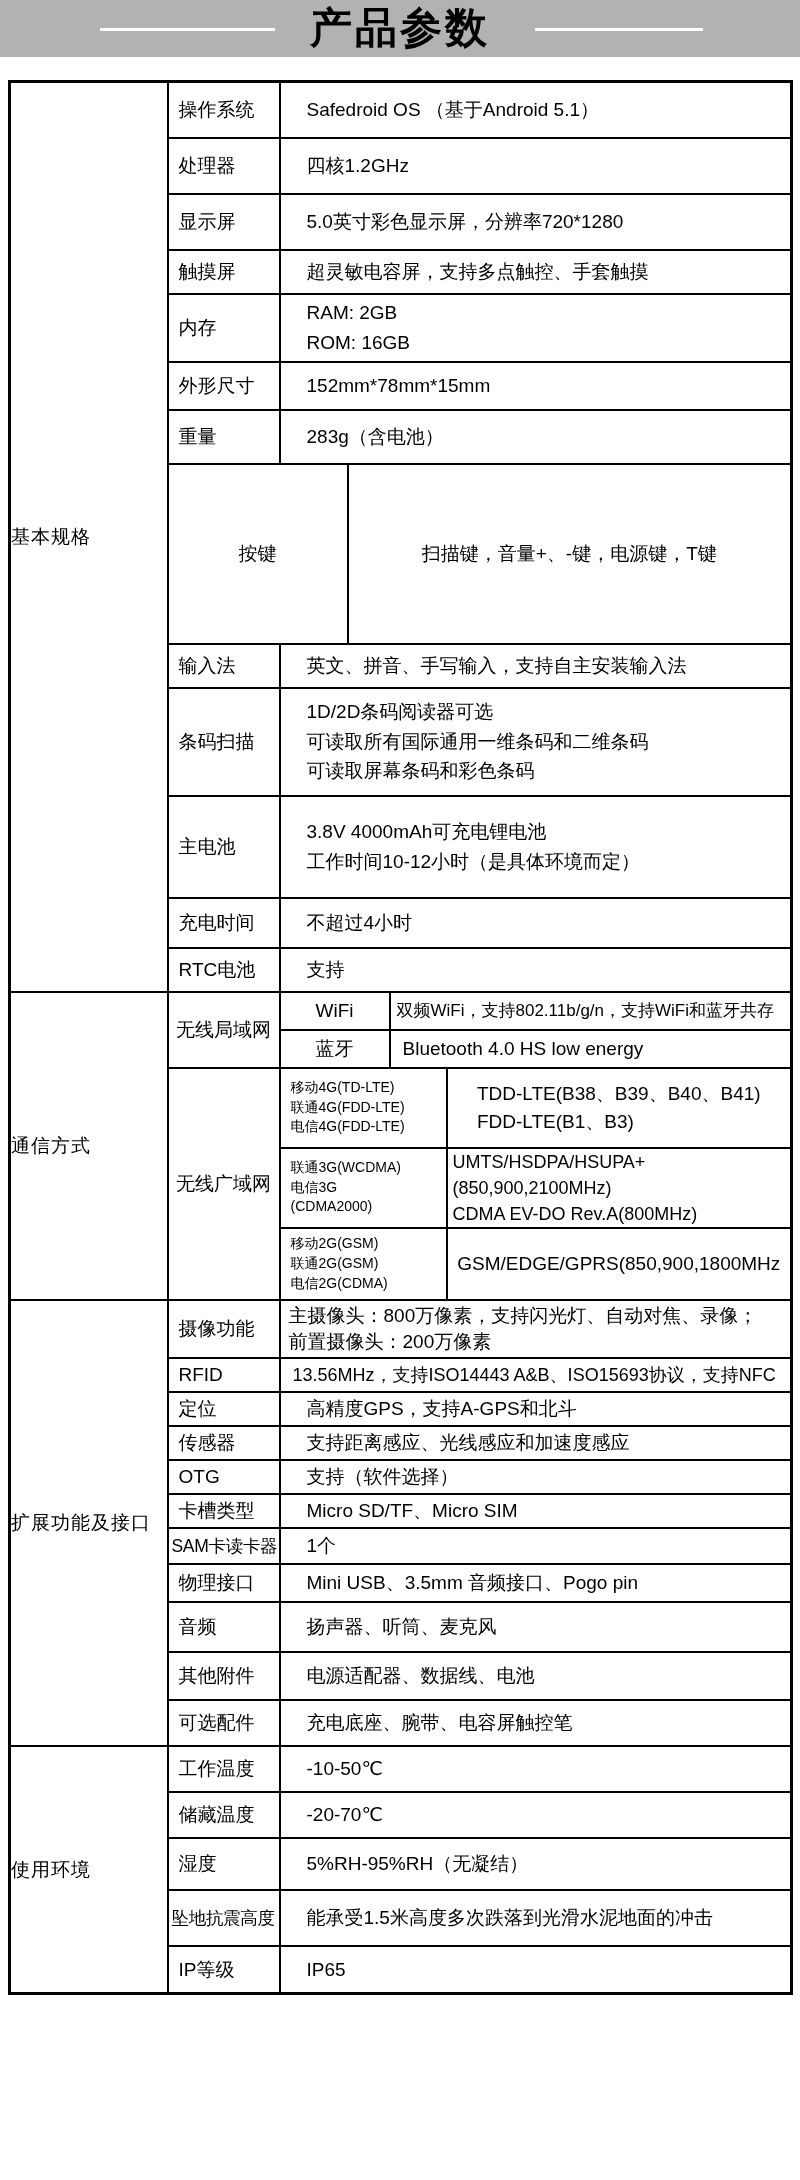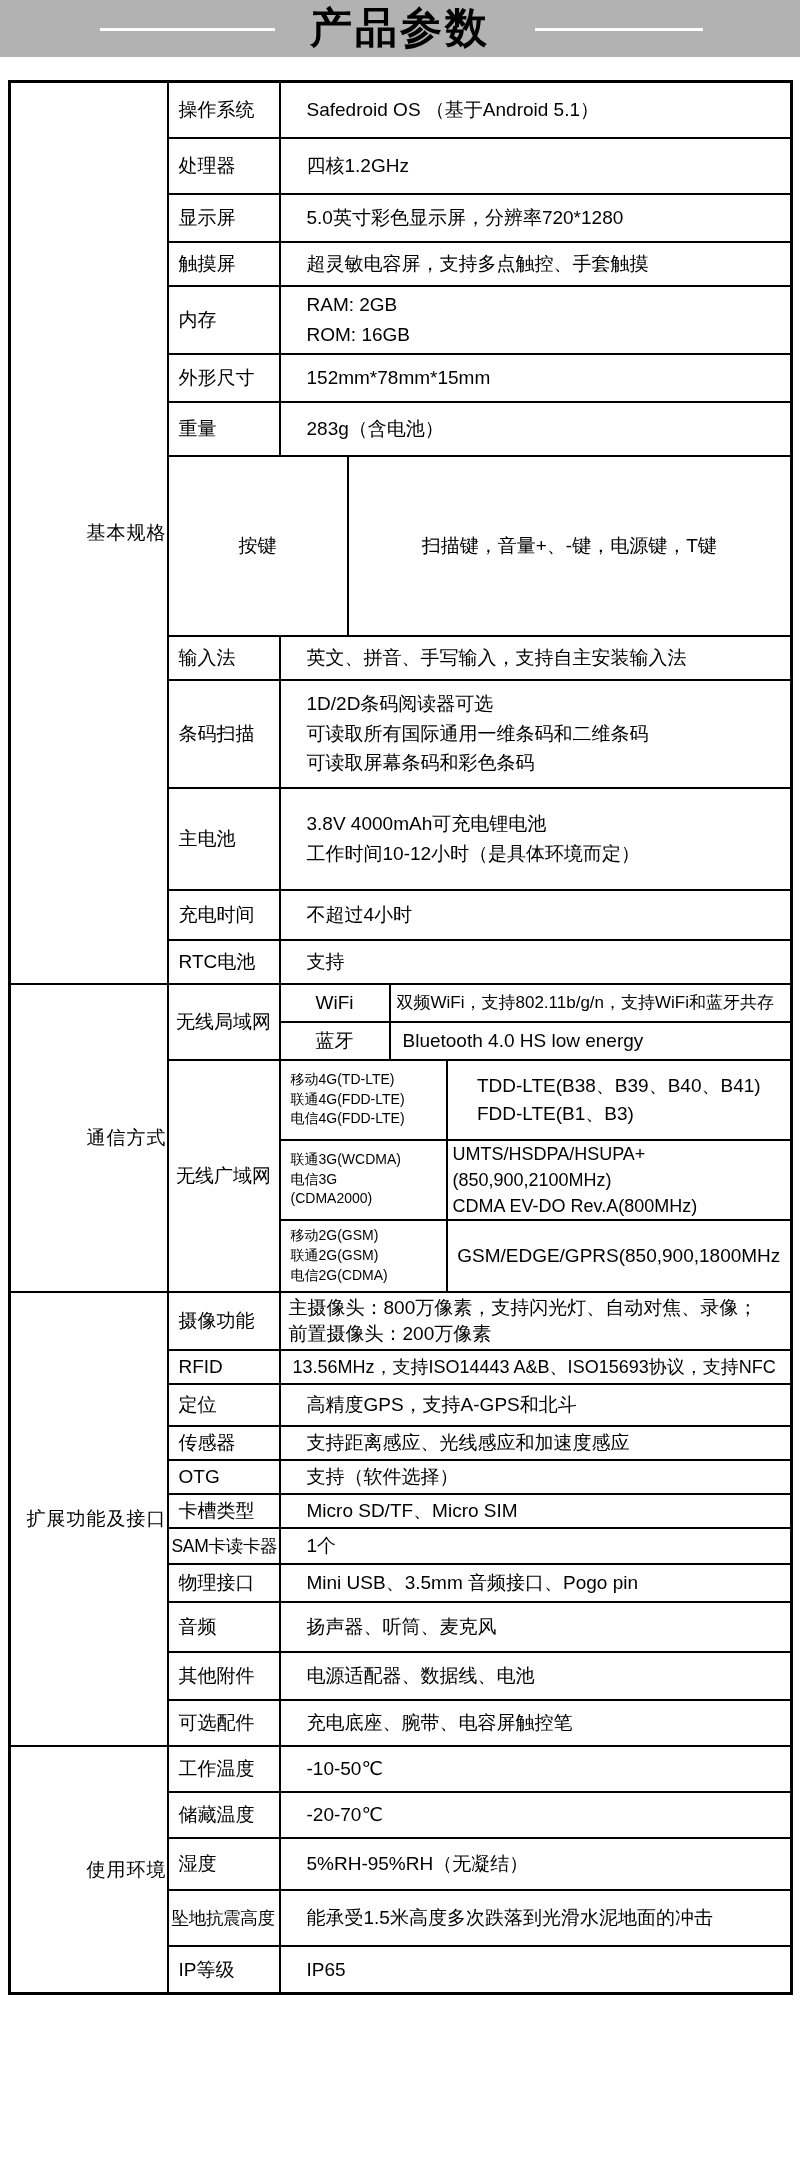--- a/index.html
+++ b/index.html
@@ -20,21 +20,21 @@
 
   
   table.spec{
     border-collapse:collapse;table-layout:fixed;width:782px;
     margin:23px 0 0 8px;border:3px solid #000;
   }
   td{
     border:2px solid #000;vertical-align:middle;font-size:19px;
     overflow:hidden;padding:0;
   }
-  .cat{text-align:right;letter-spacing:1px;}
+  .cat{text-align:left;letter-spacing:1px;}
   .lbl{padding-left:10px;white-space:nowrap;}
   .lbl.snug{padding-left:3px;font-size:17.5px;letter-spacing:-0.3px;}
   .lbl.ctr{padding-left:0;text-align:center;}
   .val{padding-left:26px;}
   .val8{padding-left:8px;}
   .pre{white-space:pre-line;line-height:1.55;}
   .pre-t{white-space:pre-line;line-height:1.35;margin-top:36px;}
   .vcenter{text-align:center;padding-left:0;}
   .grp{text-align:center;}
   .sub{text-align:center;}
@@ -68,21 +68,21 @@
   <tbody>
       <tr style="height:56px">
     <td class="cat" rowspan="13">基本规格</td>
     <td class="lbl">操作系统</td>
     <td class="val" colspan="4">Safedroid OS （基于Android 5.1）</td>
   </tr>
   <tr style="height:56px">
     <td class="lbl">处理器</td>
     <td class="val" colspan="4">四核1.2GHz</td>
   </tr>
-  <tr style="height:48px">
+  <tr style="height:56px">
     <td class="lbl">显示屏</td>
     <td class="val" colspan="4">5.0英寸彩色显示屏，分辨率720*1280</td>
   </tr>
   <tr style="height:44px">
     <td class="lbl">触摸屏</td>
     <td class="val" colspan="4">超灵敏电容屏，支持多点触控、手套触摸</td>
   </tr>
   <tr style="height:68px">
     <td class="lbl">内存</td>
     <td class="val pre" colspan="4">RAM: 2GB
@@ -159,21 +159,21 @@
   <tr style="height:58px">
     <td class="cat" rowspan="11">扩展功能及接口</td>
     <td class="lbl">摄像功能</td>
     <td class="val8 pre-t" colspan="4">主摄像头：800万像素，支持闪光灯、自动对焦、录像；
 前置摄像头：200万像素</td>
   </tr>
   <tr style="height:34px">
     <td class="lbl">RFID</td>
     <td class="rfid-val" colspan="4">13.56MHz，支持ISO14443 A&amp;B、ISO15693协议，支持NFC</td>
   </tr>
-  <tr style="height:42px">
+  <tr style="height:34px">
     <td class="lbl">定位</td>
     <td class="val" colspan="4">高精度GPS，支持A-GPS和北斗</td>
   </tr>
   <tr style="height:34px">
     <td class="lbl">传感器</td>
     <td class="val" colspan="4">支持距离感应、光线感应和加速度感应</td>
   </tr>
   <tr style="height:34px">
     <td class="lbl">OTG</td>
     <td class="val" colspan="4">支持（软件选择）</td>

